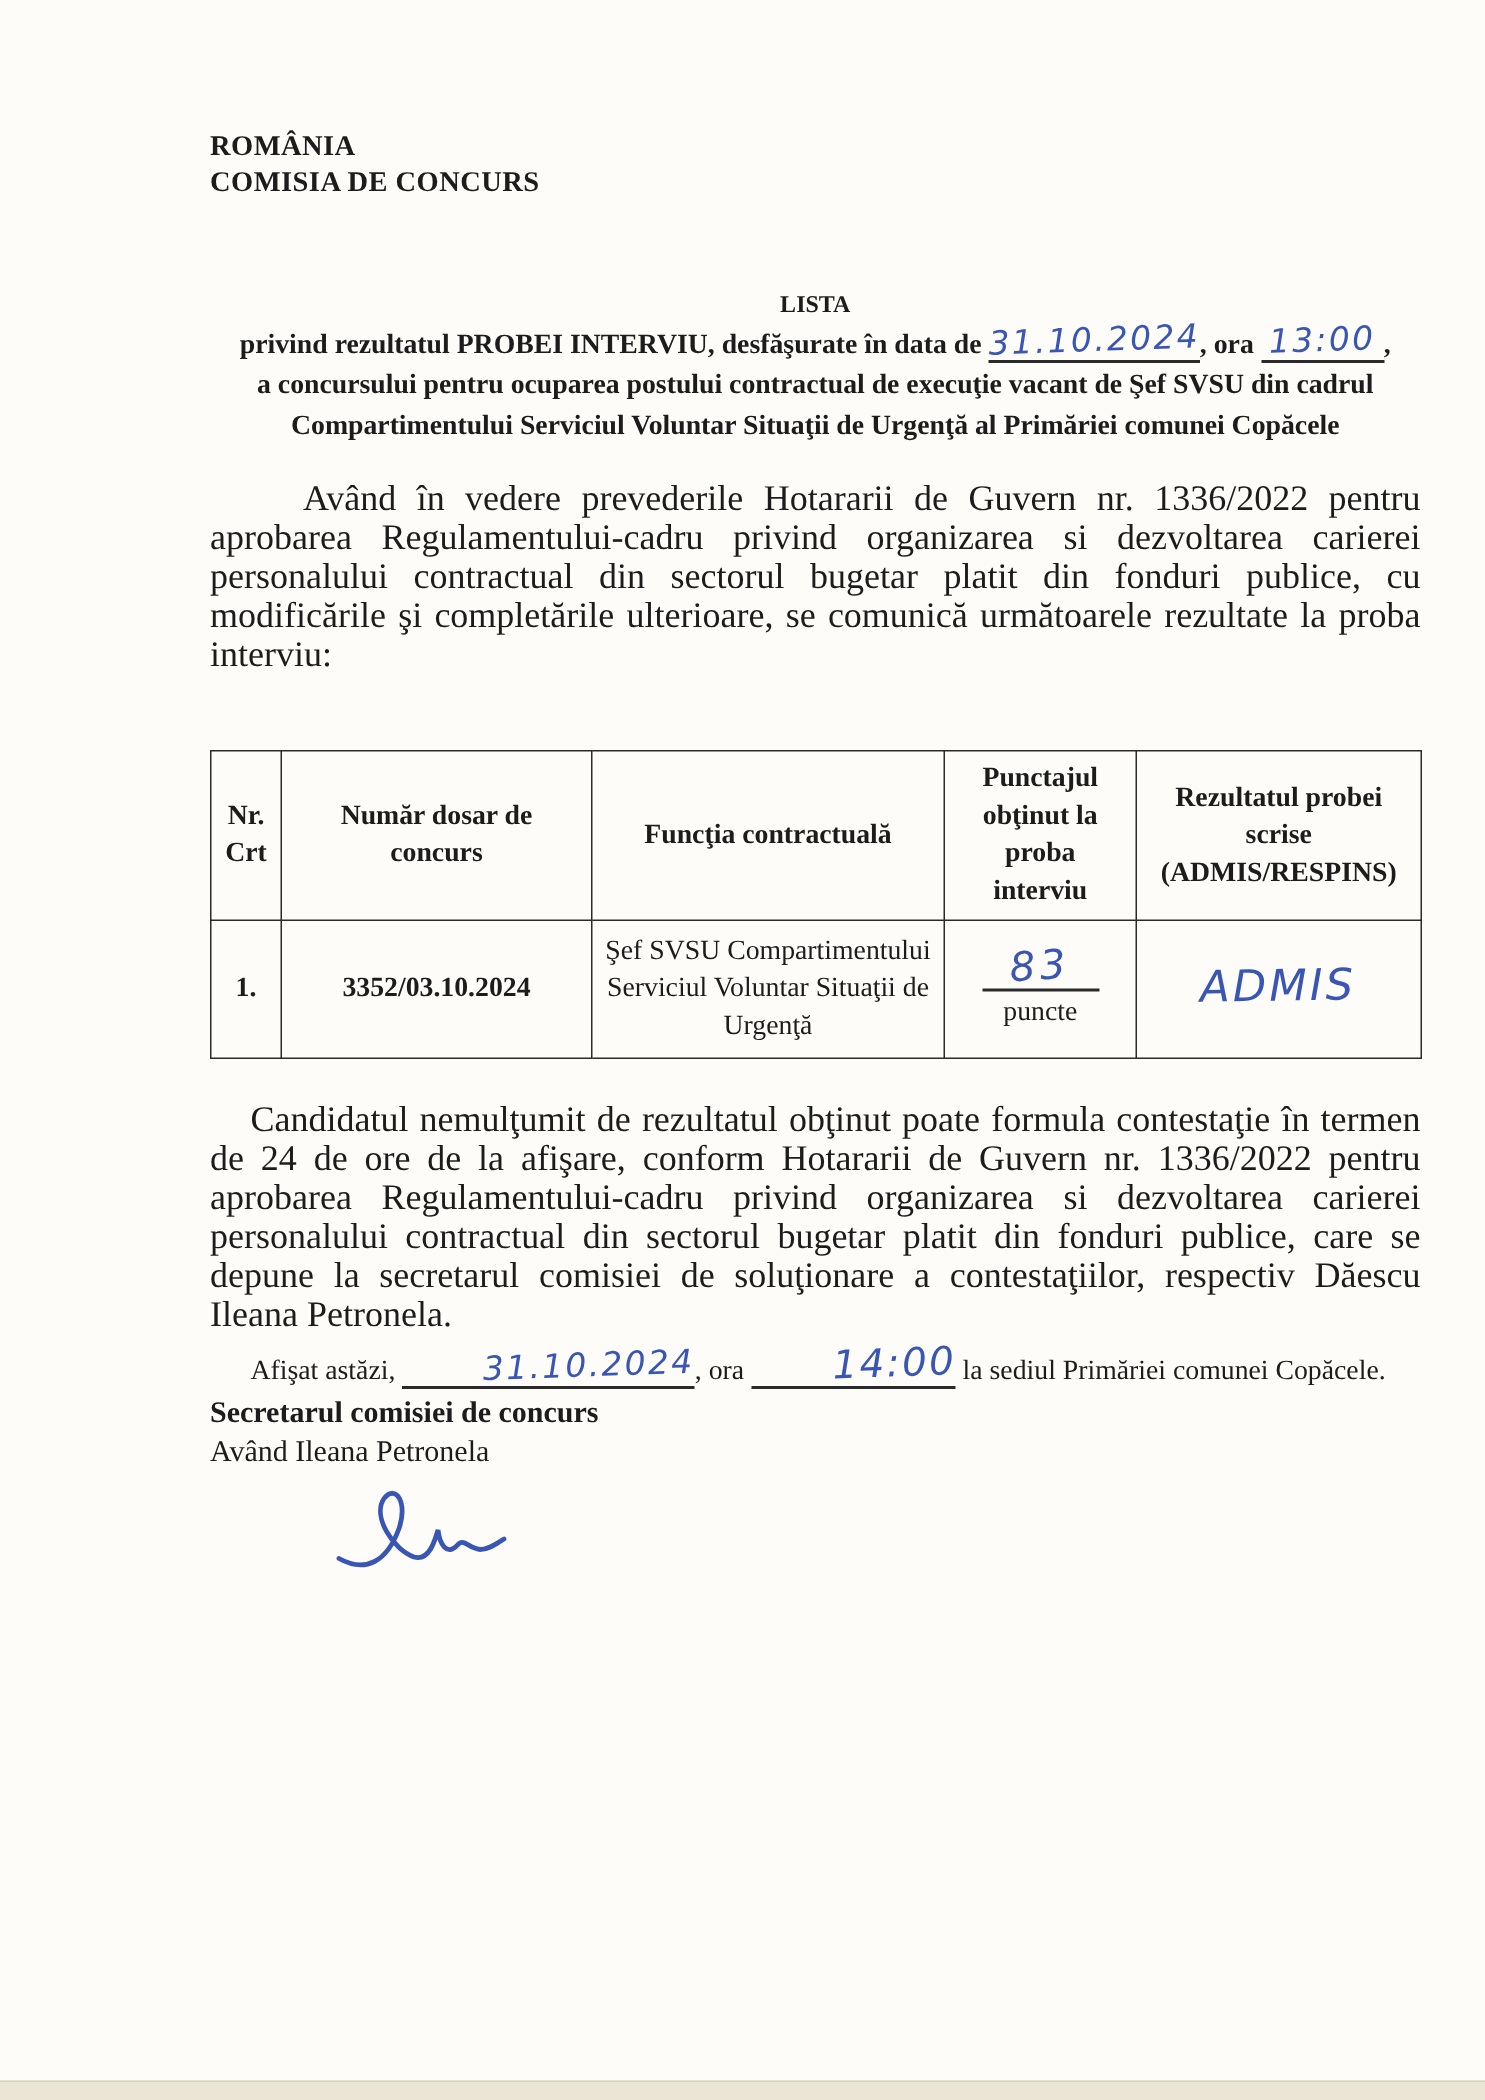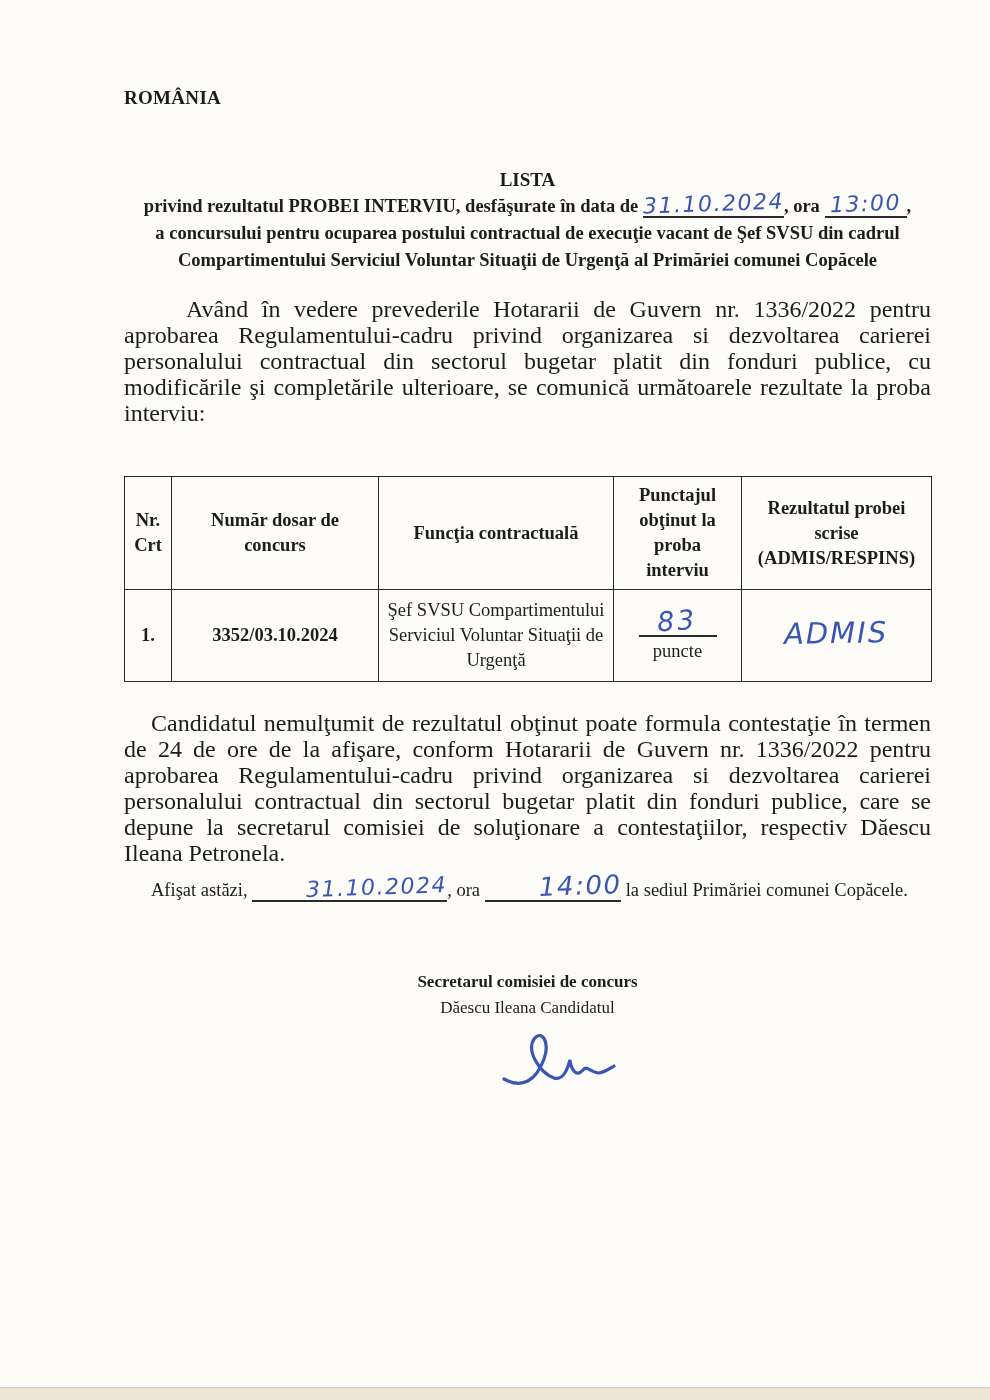--- a/index.html
+++ b/index.html
@@ -8,29 +8,29 @@
     position: relative;
     width: 990px;
     height: 1400px;
     background: #fdfcf9;
     font-family: "Liberation Serif", serif;
     color: #1c1c1c;
     overflow: hidden;
   }
   .content {
     position: absolute;
-    left: 124px;
+    left: 140px;
     top: 86px;
     width: 807px;
   }
   
   .letterhead { font-weight: bold; font-size: 19px; line-height: 24px; letter-spacing: 0.3px; }
   
   .title-block { margin-top: 56px; text-align: center; font-weight: bold; font-size: 18.5px; line-height: 27px; }
-  .title-heading { font-size: 19px; margin-top: 26px; }
+  .title-heading { font-size: 16px; margin-top: 26px; }
   
   .blank {
     display: inline-block;
     border-bottom: 2px solid #2a2a2a;
     text-align: center;
     vertical-align: baseline;
     line-height: 1;
   }
   .hw {
     font-family: "DejaVu Sans", sans-serif;
@@ -73,40 +73,41 @@
   col.c5 { width: 190px; }
   .cell-bold { font-weight: bold; }
   .score-stack { display: flex; flex-direction: column; align-items: center; }
   .score-hw { font-family: "DejaVu Sans", sans-serif; font-style: italic; color: #3a56b4; font-size: 27px; transform: rotate(-4deg); letter-spacing: 3px; }
   .score-line { width: 78px; border-top: 2px solid #2a2a2a; margin-top: 2px; }
   .score-unit { font-weight: normal; margin-top: 2px; }
   .result-hw { font-family: "DejaVu Sans", sans-serif; font-style: italic; color: #3a56b4; font-size: 29px; letter-spacing: 2px; transform: rotate(-1deg); display: inline-block; }
   
   .posted { margin-top: 8px; font-size: 18.5px; line-height: 30px; text-indent: 27px; }
   
-  .sig-block { margin-top: 64px; text-align: center; font-size: 17px; line-height: 26px; }
+  .sig-block { font-size: 20px; line-height: 26px; }
   .sig-role { font-weight: bold; }
   .sig-scribble { margin-top: -4px; margin-left: 70px; }
   
   .scan-edge-bottom {
     position: absolute;
     left: 0; right: 0; bottom: 0;
     height: 13px;
     background: #eae5d4;
     border-top: 1px solid #d9d3bd;
   }
 </style>
 </head>
 <body>
 
 <div class="page">
   <div class="content">
 
     <div class="letterhead">
       <div>ROMÂNIA</div>
+      <div>COMISIA DE CONCURS</div>
     </div>
 
     <div class="title-block">
       <div class="title-heading">LISTA</div>
       <div>
         <span>privind rezultatul PROBEI INTERVIU, desfăşurate în data de</span>
         <span class="blank" style="min-width:138px;"><span class="hw hw-date">31.10.2024</span></span><span>, ora</span>
         <span class="blank" style="min-width:82px;"><span class="hw hw-time">13:00</span></span><span>,</span>
       </div>
       <div>a concursului pentru ocuparea postului contractual de execuţie vacant de Şef SVSU din cadrul Compartimentului Serviciul Voluntar Situaţii de Urgenţă al Primăriei comunei Copăcele</div>
@@ -154,21 +155,21 @@
 
     <p class="posted">
       <span>Afişat astăzi,</span>
       <span class="blank" style="min-width:140px;"><span class="hw hw-date">31.10.2024</span></span><span>, ora</span>
       <span class="blank" style="min-width:108px;"><span class="hw hw-time" style="font-size:26px;">14:00</span></span>
       <span>la sediul Primăriei comunei Copăcele.</span>
     </p>
 
     <div class="sig-block">
       <div class="sig-role">Secretarul comisiei de concurs</div>
-      <div>Dăescu Ileana Candidatul</div>
+      <div>Având Ileana Petronela</div>
       <div class="sig-scribble">
         <svg width="150" height="74" viewBox="0 0 150 74">
           <path d="M16 62 C 34 72, 48 64, 56 42 C 62 25, 54 12, 46 22 C 38 34, 52 56, 66 61 C 76 64, 80 50, 82 43 C 83 52, 88 61, 95 53 C 99 48, 102 55, 110 56 C 116 56, 121 52, 126 49" stroke="#3a56b4" stroke-width="3.2" fill="none" stroke-linecap="round"></path>
         </svg>
       </div>
     </div>
 
   </div>
 
   <div class="scan-edge-bottom"></div>

